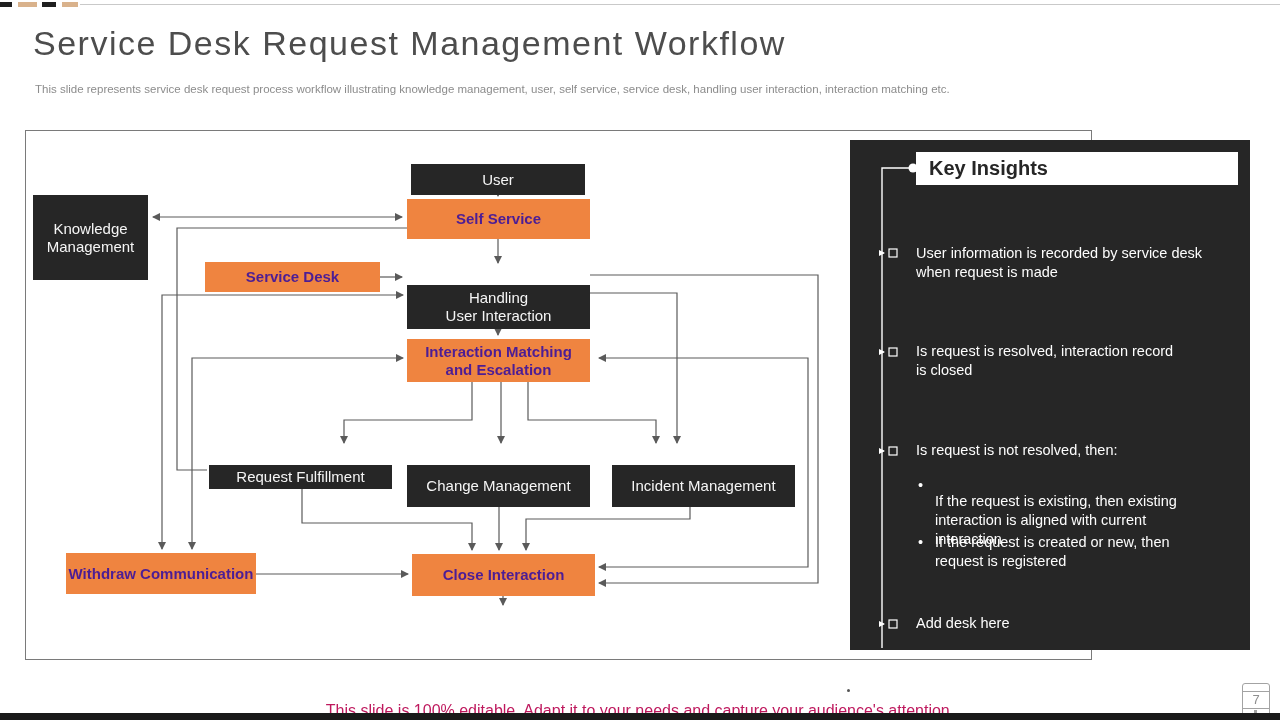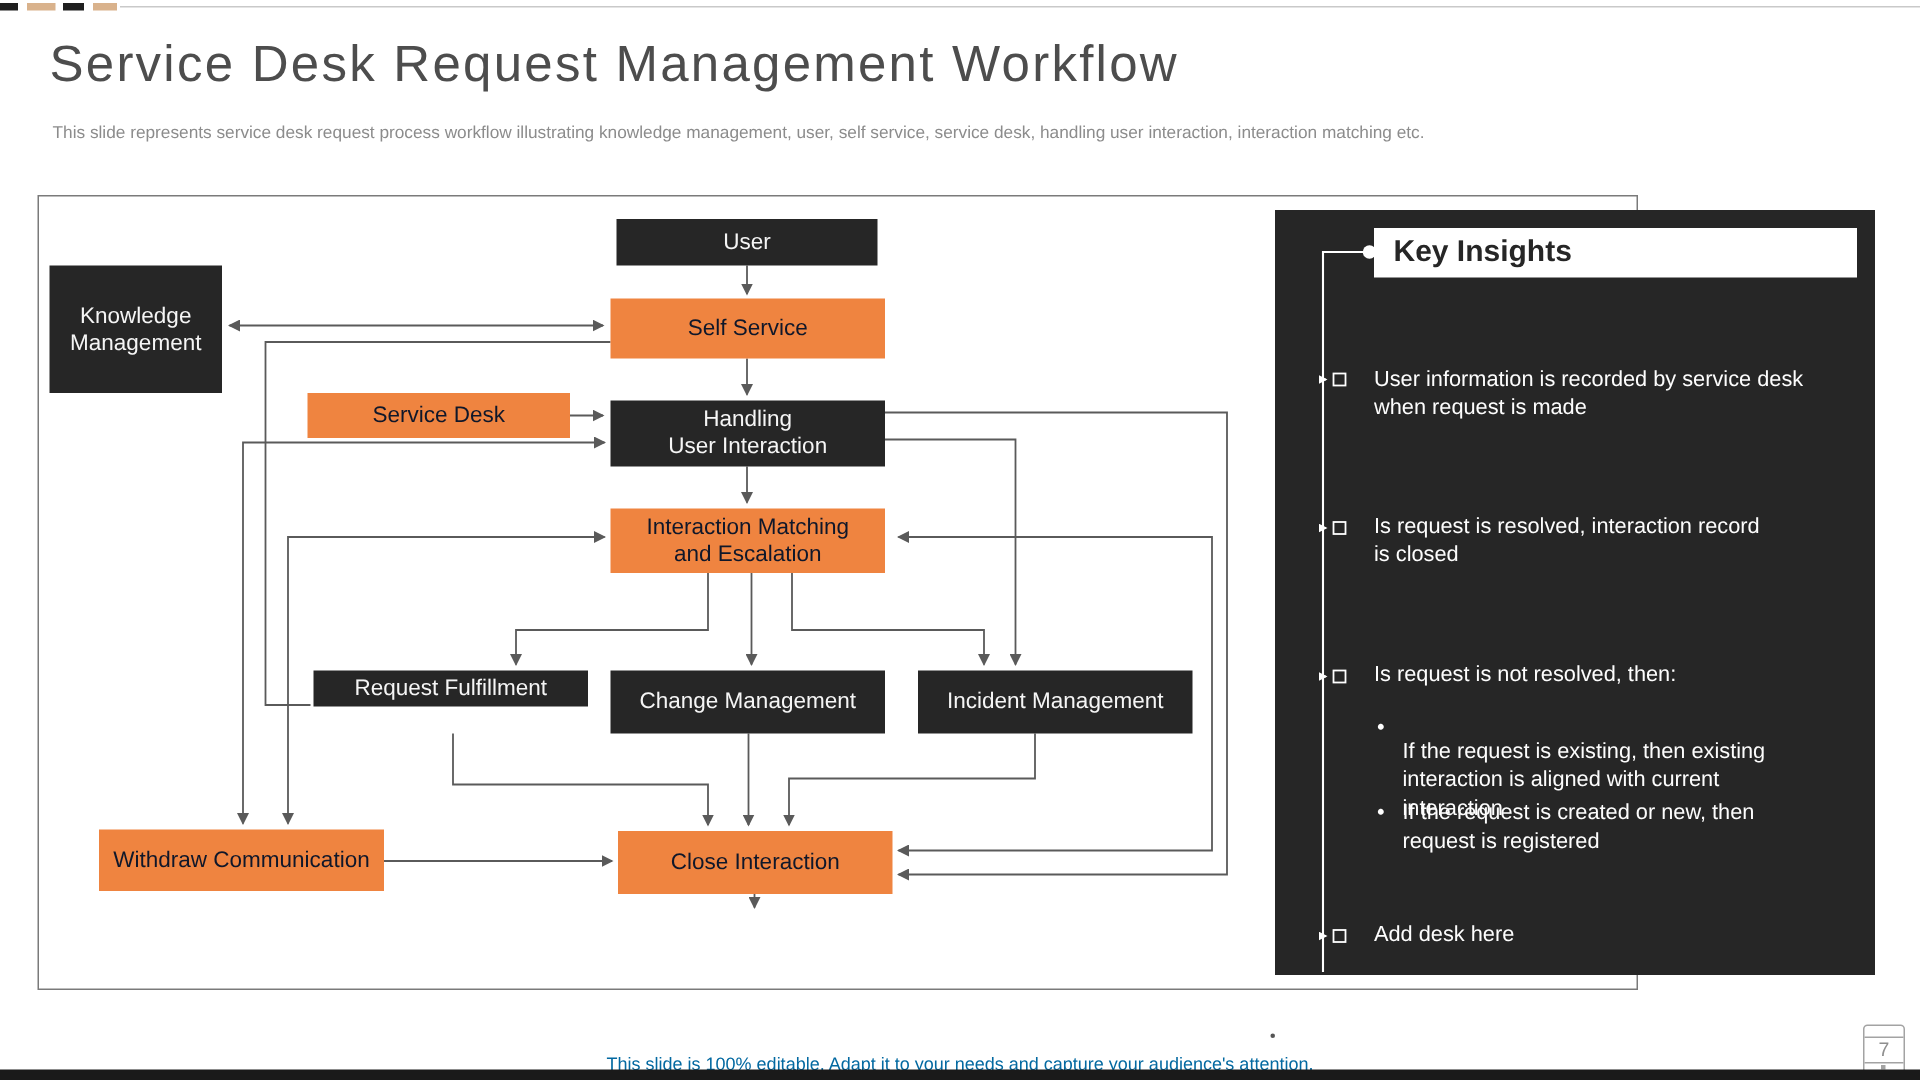--- a/index.html
+++ b/index.html
@@ -11,32 +11,32 @@
   
   #title{position:absolute;left:33px;top:24px;font-size:34px;letter-spacing:1.5px;
          color:#4d4d4d;font-weight:400;}
   #subtitle{position:absolute;left:35px;top:83px;font-size:11.5px;color:#8c8c8c;text-align:center;}
   
   #frame{position:absolute;left:25px;top:130px;width:1065px;height:528px;
          border:1px solid #7a7a7a;background:transparent;}
   
   .node{position:absolute;display:flex;align-items:center;justify-content:center;
         text-align:center;font-size:15px;line-height:18px;white-space:pre-line;z-index:3;}
-  .node.dark{background:#262626;color:#f5f5f5;}
-  .node.orange{background:#EF8440;color:#0f172a;}
+  .node.dark{background:#262626;color:#f5f5f5;margin-top:18px;}
+  .node.orange{background:#EF8440;color:#4c1d95;font-weight:bold;}
   svg.layer{position:absolute;left:0;top:0;z-index:2;}
   
   #panel{position:absolute;left:850px;top:140px;width:400px;height:510px;background:#262626;z-index:1;}
   #insights-heading{position:absolute;left:916px;top:152px;width:309px;height:33px;background:#ffffff;
         color:#262626;font-weight:bold;font-size:20px;line-height:33px;padding-left:13px;z-index:3;}
   .ins{position:absolute;color:#fdfdfd;font-size:14.5px;line-height:19px;white-space:pre-line;z-index:3;}
   .subdot{position:absolute;color:#fdfdfd;font-size:14.5px;line-height:19px;z-index:3;}
   
   #footer{position:absolute;left:0;top:702px;width:1280px;text-align:center;
-          font-size:12px;color:#0369a1;}
+          font-size:16px;color:#be185d;}
   #footer-dot{position:absolute;left:847px;top:689px;width:3px;height:3px;border-radius:50%;background:#555;}
   #bottom-bar{position:absolute;left:0;top:713px;width:1280px;height:7px;background:#1a1a1a;}
   
   #page-icon{position:absolute;left:1242px;top:683px;width:26px;height:31px;
              border:1px solid #a3a3a3;border-radius:3px;background:#fff;}
   #page-icon .tline{position:absolute;left:0;top:7px;width:100%;height:1px;background:#a3a3a3;}
   #page-icon .bline{position:absolute;left:0;top:24px;width:100%;height:1px;background:#a3a3a3;}
   #page-icon .pdot{position:absolute;left:11px;top:26px;width:3px;height:3px;background:#a3a3a3;}
   #page-num{position:absolute;left:0;top:8px;width:100%;text-align:center;
             font-size:13px;color:#8f8f8f;}

